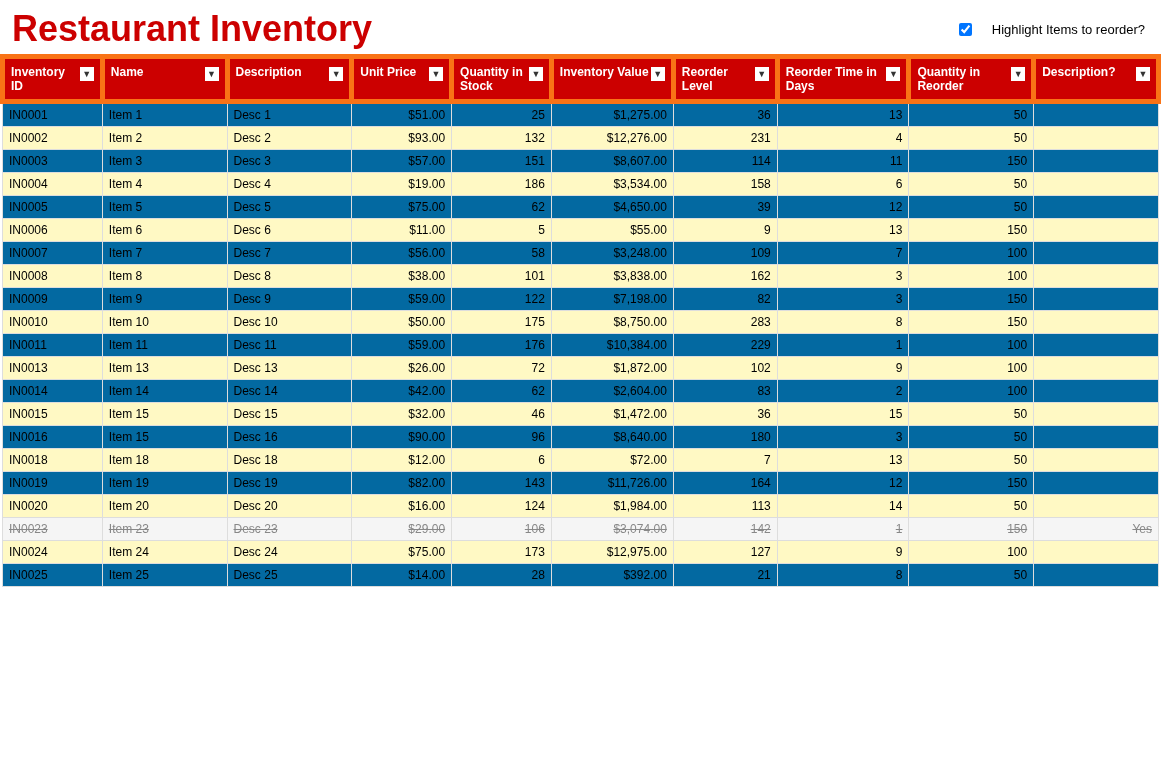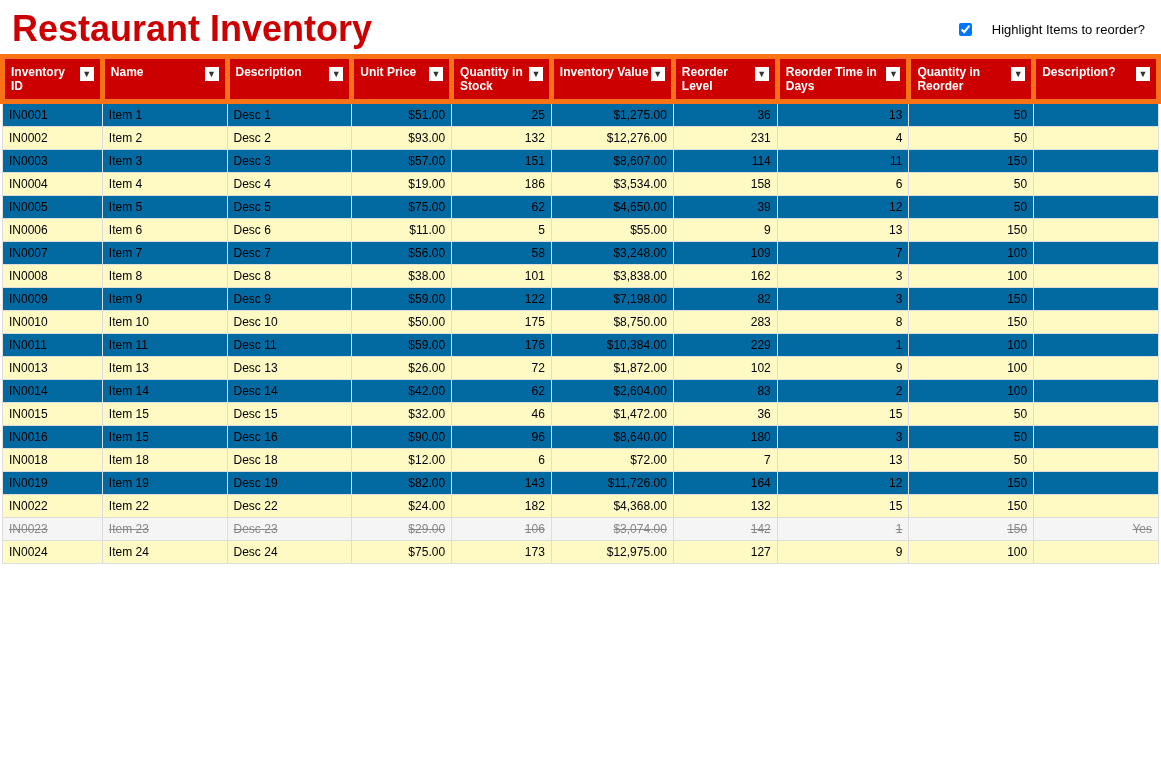--- a/index.html
+++ b/index.html
@@ -386,29 +386,29 @@
           <td>Desc 19</td>
           <td class="right">$82.00</td>
           <td class="right">143</td>
           <td class="right">$11,726.00</td>
           <td class="right">164</td>
           <td class="right">12</td>
           <td class="right">150</td>
           <td class="right"></td>
         </tr>
         <tr>
-          <td>IN0022</td>
-          <td>Item 22</td>
-          <td>Desc 22</td>
-          <td class="right">$24.00</td>
-          <td class="right">182</td>
-          <td class="right">$4,368.00</td>
-          <td class="right">132</td>
-          <td class="right">15</td>
-          <td class="right">150</td>
+          <td>IN0020</td>
+          <td>Item 20</td>
+          <td>Desc 20</td>
+          <td class="right">$16.00</td>
+          <td class="right">124</td>
+          <td class="right">$1,984.00</td>
+          <td class="right">113</td>
+          <td class="right">14</td>
+          <td class="right">50</td>
           <td class="right"></td>
         </tr>
         <tr class="discontinued">
           <td>IN0023</td>
           <td>Item 23</td>
           <td>Desc 23</td>
           <td class="right">$29.00</td>
           <td class="right">106</td>
           <td class="right">$3,074.00</td>
           <td class="right">142</td>
@@ -421,15 +421,27 @@
           <td>Item 24</td>
           <td>Desc 24</td>
           <td class="right">$75.00</td>
           <td class="right">173</td>
           <td class="right">$12,975.00</td>
           <td class="right">127</td>
           <td class="right">9</td>
           <td class="right">100</td>
           <td class="right"></td>
         </tr>
+        <tr>
+          <td>IN0025</td>
+          <td>Item 25</td>
+          <td>Desc 25</td>
+          <td class="right">$14.00</td>
+          <td class="right">28</td>
+          <td class="right">$392.00</td>
+          <td class="right">21</td>
+          <td class="right">8</td>
+          <td class="right">50</td>
+          <td class="right"></td>
+        </tr>
       </tbody>
   </table>
 </div>
 
 </body></html>

